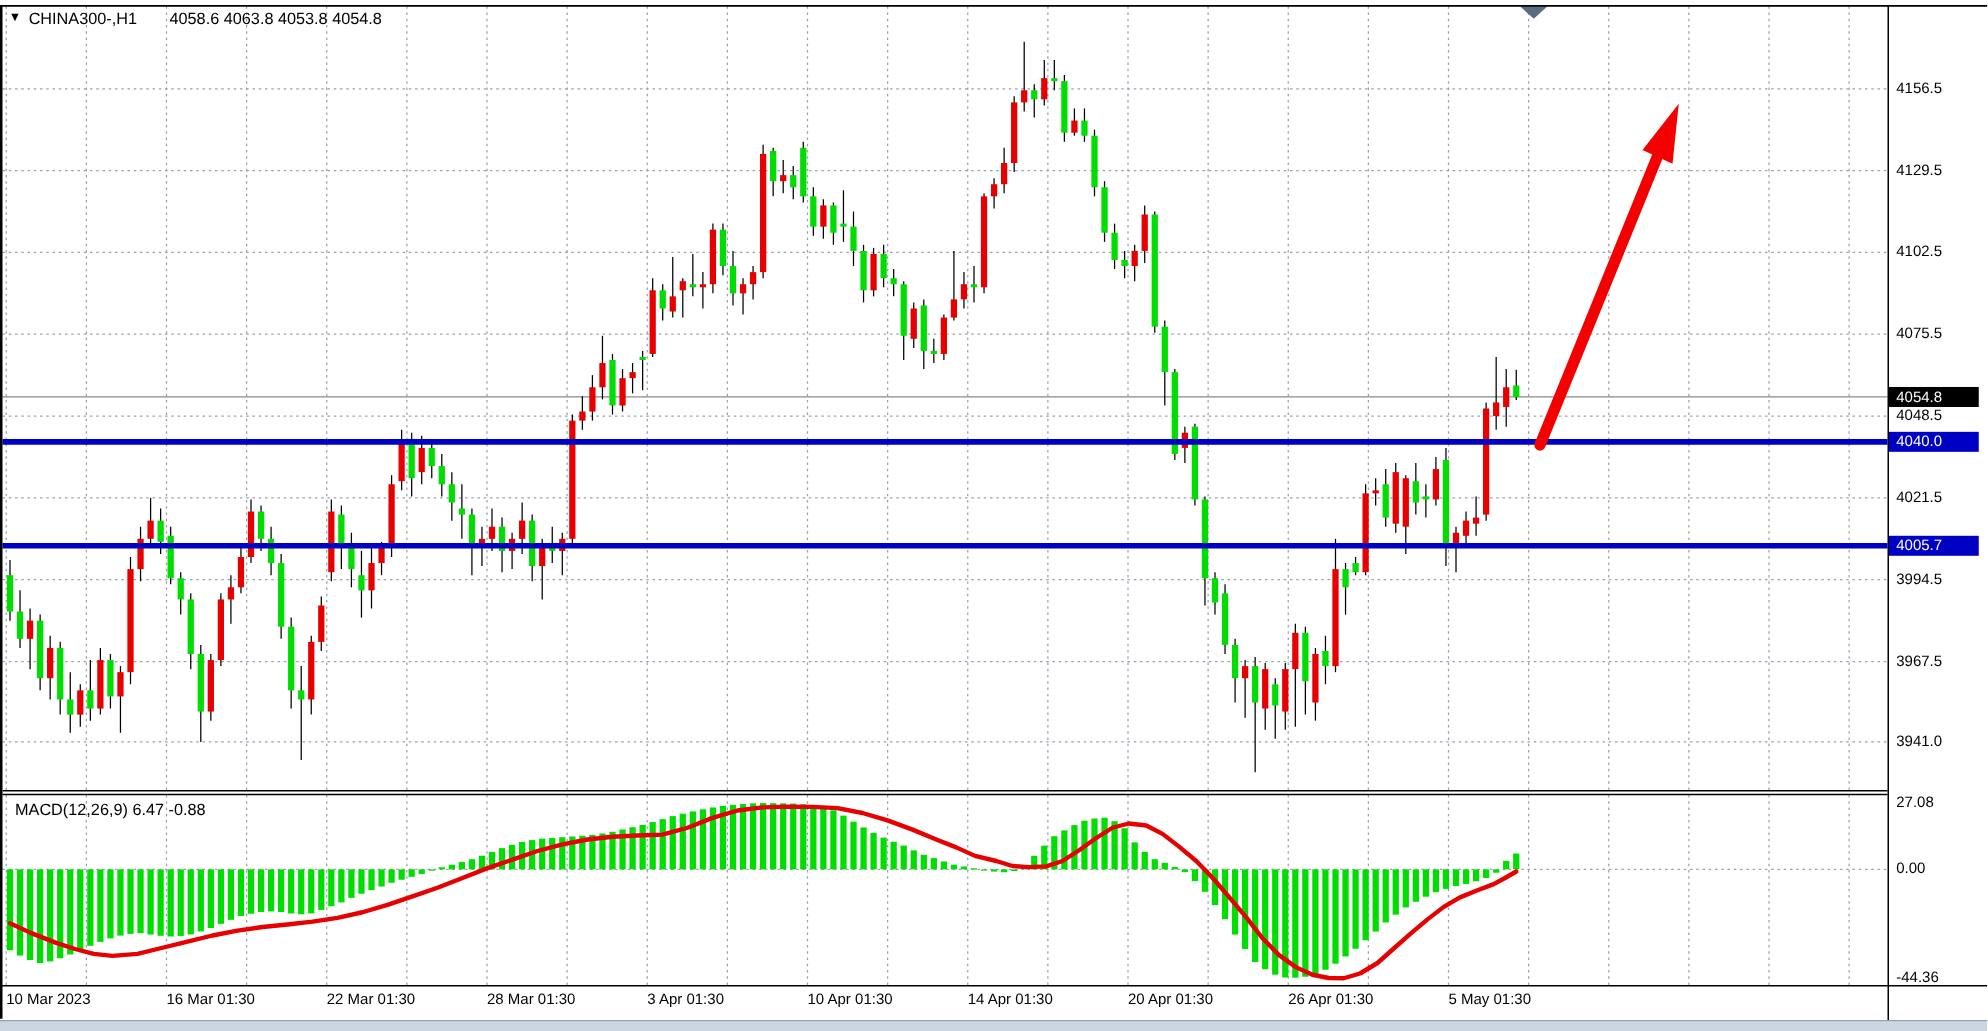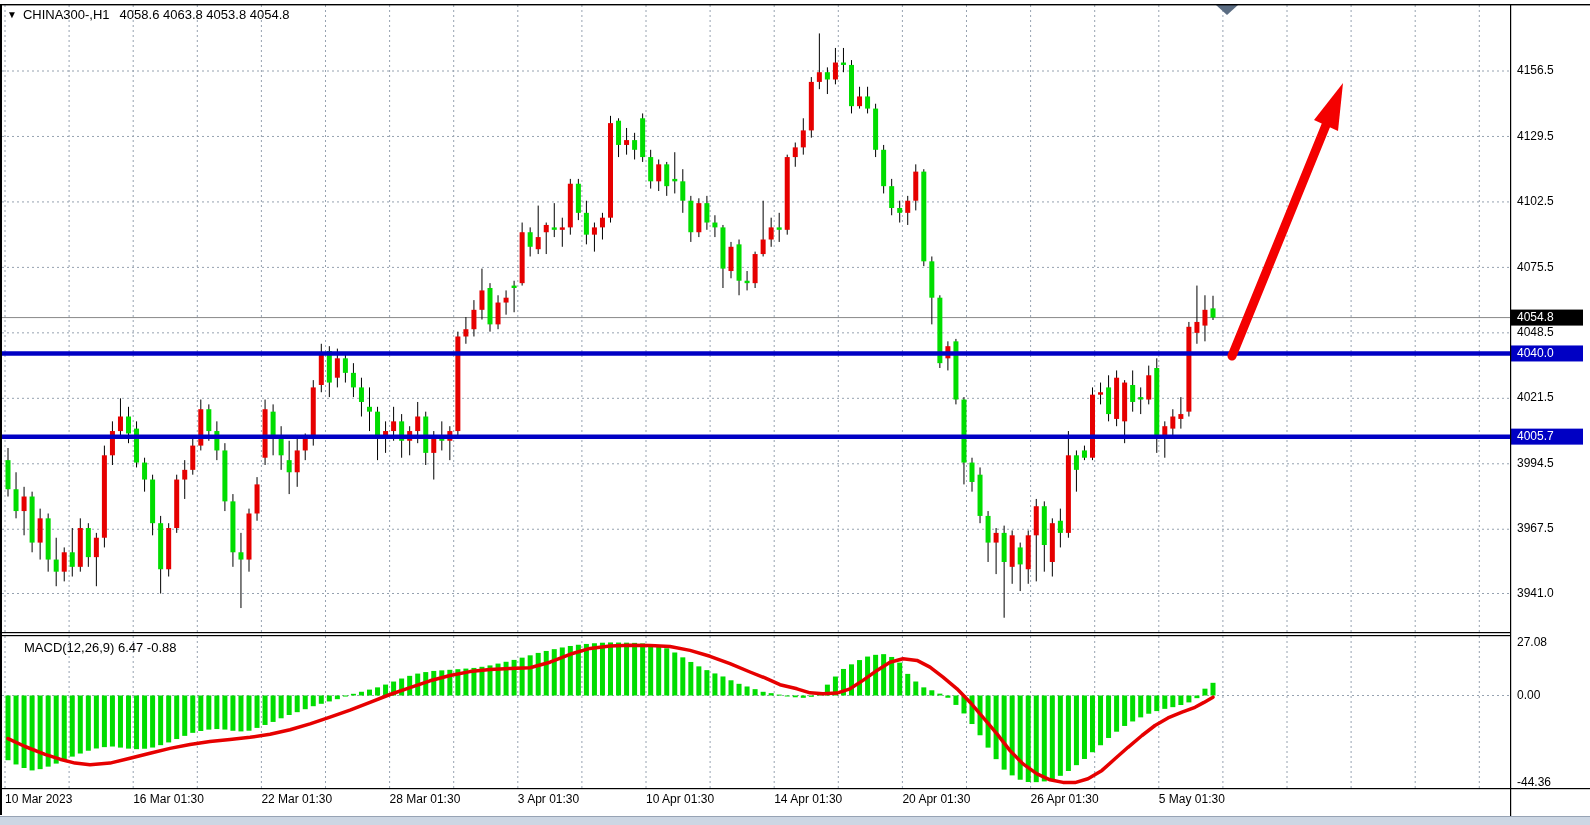--- a/index.html
+++ b/index.html
@@ -1,22 +1,22 @@
 <!DOCTYPE html>
 <html><head>
 <meta charset="utf-8">
 <style>
   html,body{margin:0;padding:0;background:#fff;}
   #app{position:relative;width:1590px;height:825px;background:#fff;overflow:hidden;
        font-family:"Liberation Sans", sans-serif;}
   .overlay{position:absolute;color:#000;white-space:pre;}
   #title-bar{left:7px;top:7px;font-size:13px;display:flex;align-items:center;gap:6px;}
   #title-bar .tri{font-size:10px;line-height:10px;}
-  #quote-line{margin-left:4px;}
-  #macd-label{left:24px;top:640px;font-size:13px;}
+  #quote-line{margin-left:20px;}
+  #macd-label{left:12px;top:640px;font-size:13px;}
   svg{position:absolute;left:0;top:0;}
   text{font-family:"Liberation Sans", sans-serif;font-size:12px;fill:#000;}
   .axis-badge-text{fill:#fff;}
 </style>
 </head>
 <body>
 
 <div id="app">
   <svg id="chart-svg" width="1590" height="825" viewBox="0 0 1590 825">
       <rect x="0" y="0" width="1590" height="825" fill="#fff"></rect>

